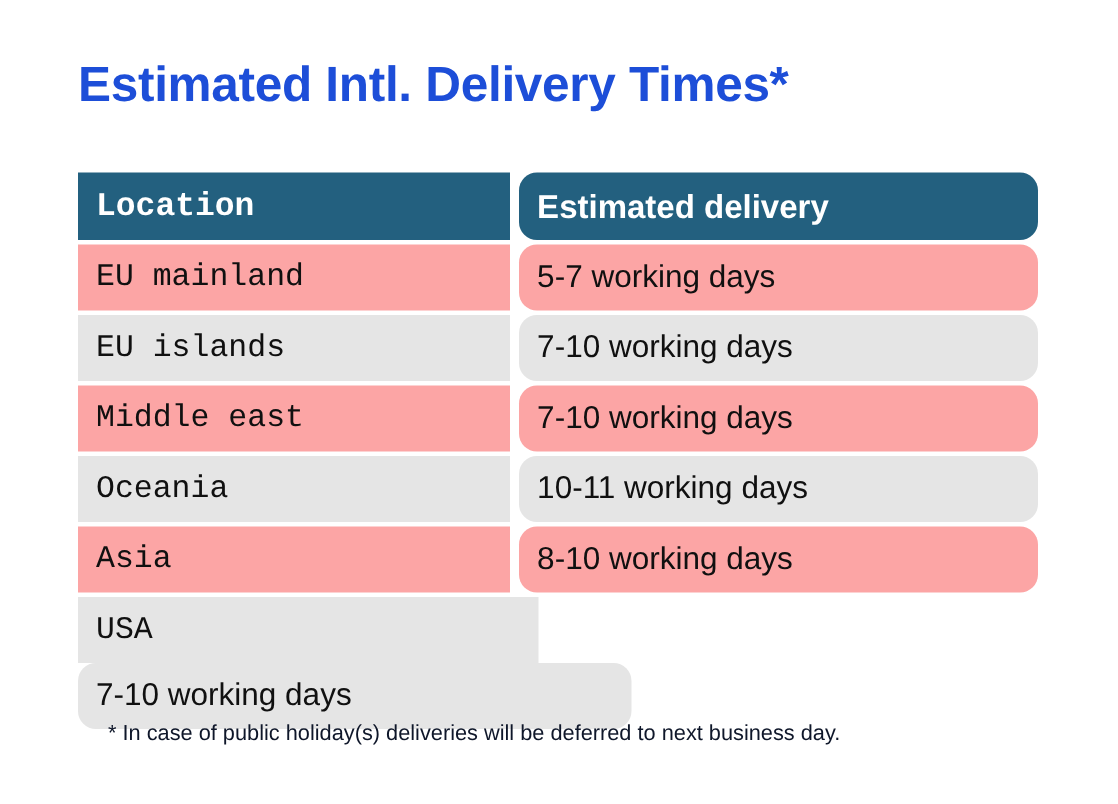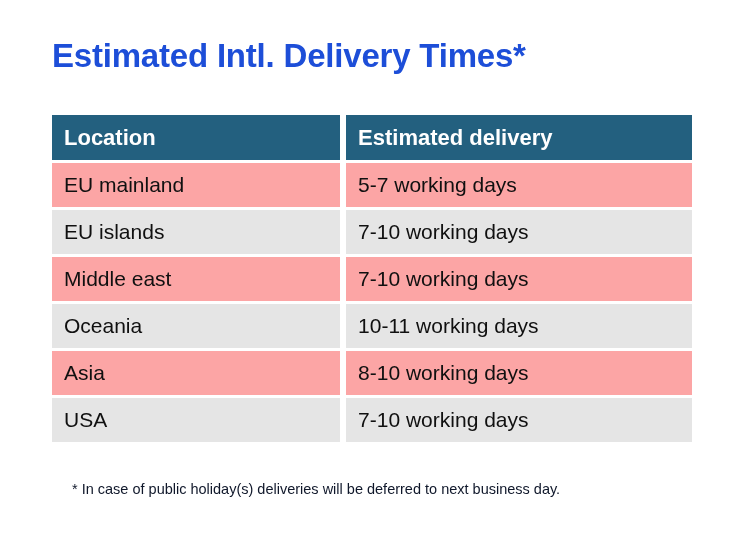--- a/index.html
+++ b/index.html
@@ -40,38 +40,41 @@
     border-collapse: separate;
     border-spacing: 0;
   }
   .table-row {
     display: flex;
     width: 640px;
     margin-bottom: 3px;
   }
   .table-row:last-of-type {
     margin-bottom: 0;
+    flex-direction: column;
   }
   .cell {
     box-sizing: border-box;
     height: 44px;
     display: flex;
     align-items: center;
     padding: 0 12px;
     font-size: 21px;
     color: #101010;
     overflow: hidden;
     white-space: nowrap;
   }
   .cell-location {
     width: 307px;
     margin-right: 6px;
+    font-family: Liberation Mono, monospace;
   }
   .cell-delivery {
     width: 369px;
+    border-radius: 12px;
   }
   .header-row .cell {
     background: #23607f;
     color: #ffffff;
     font-weight: bold;
     font-size: 22px;
     height: 45px;
   }
   .row-dark .cell {
     background: #fca5a5;

